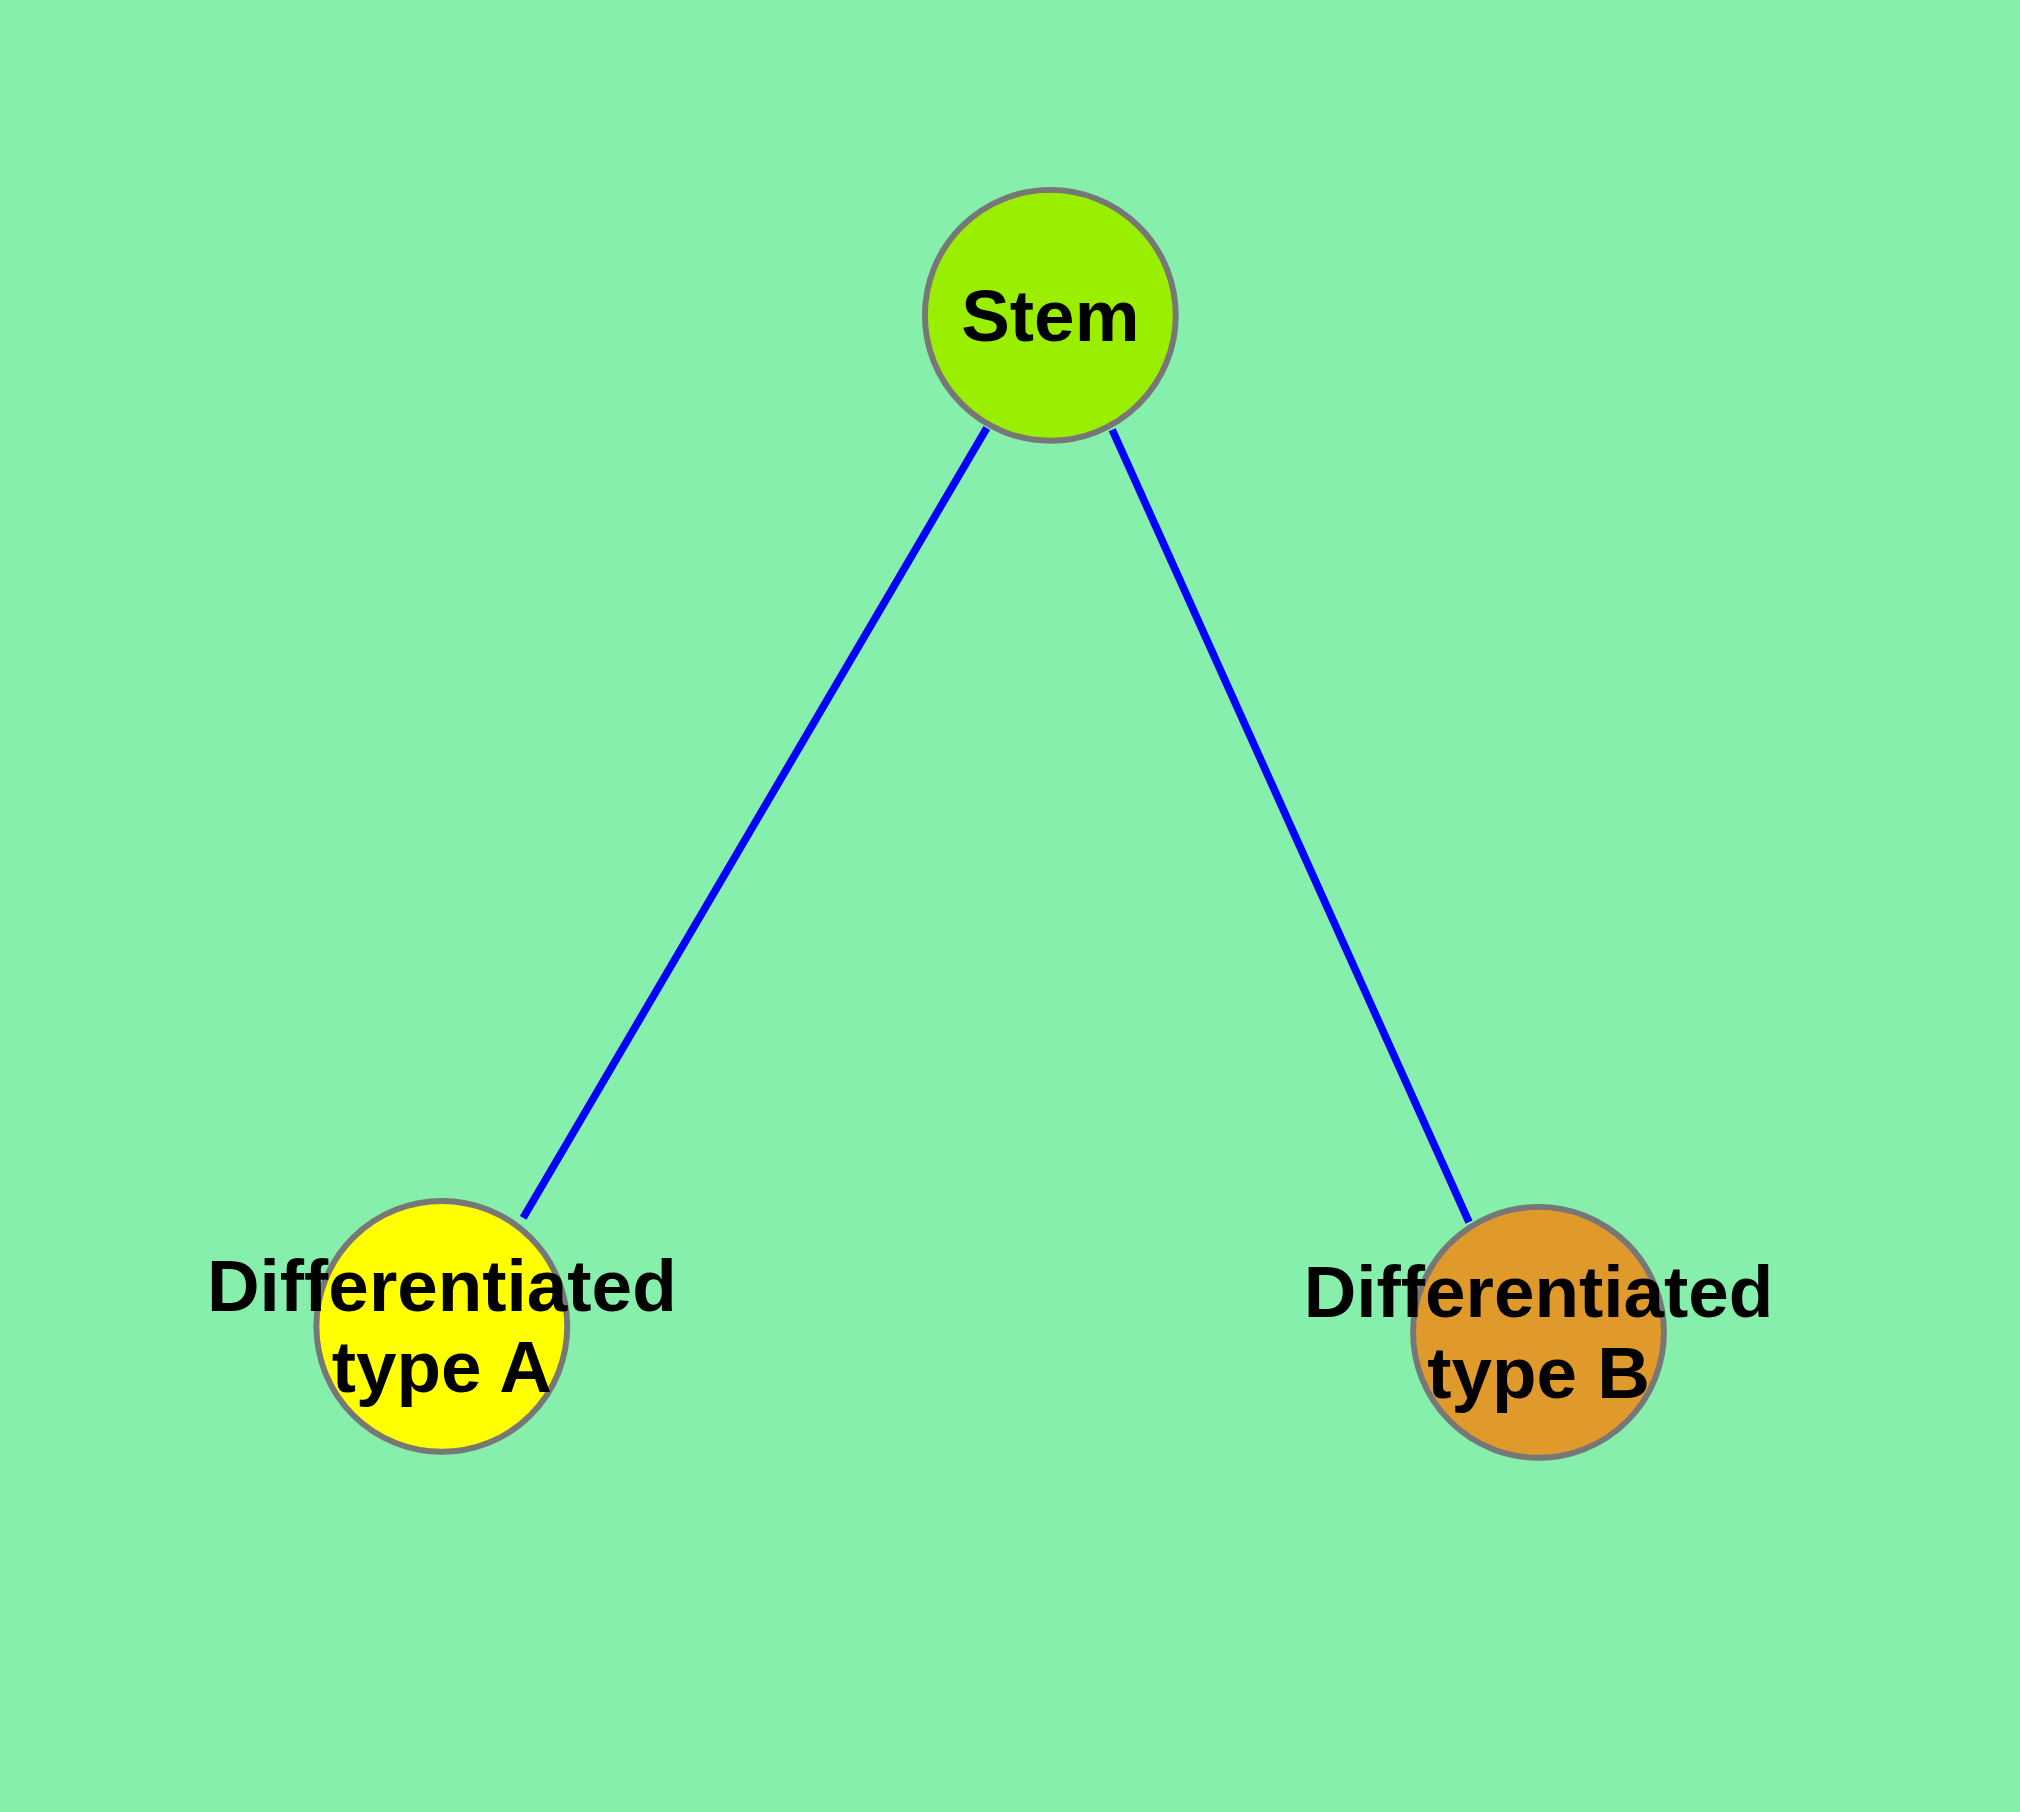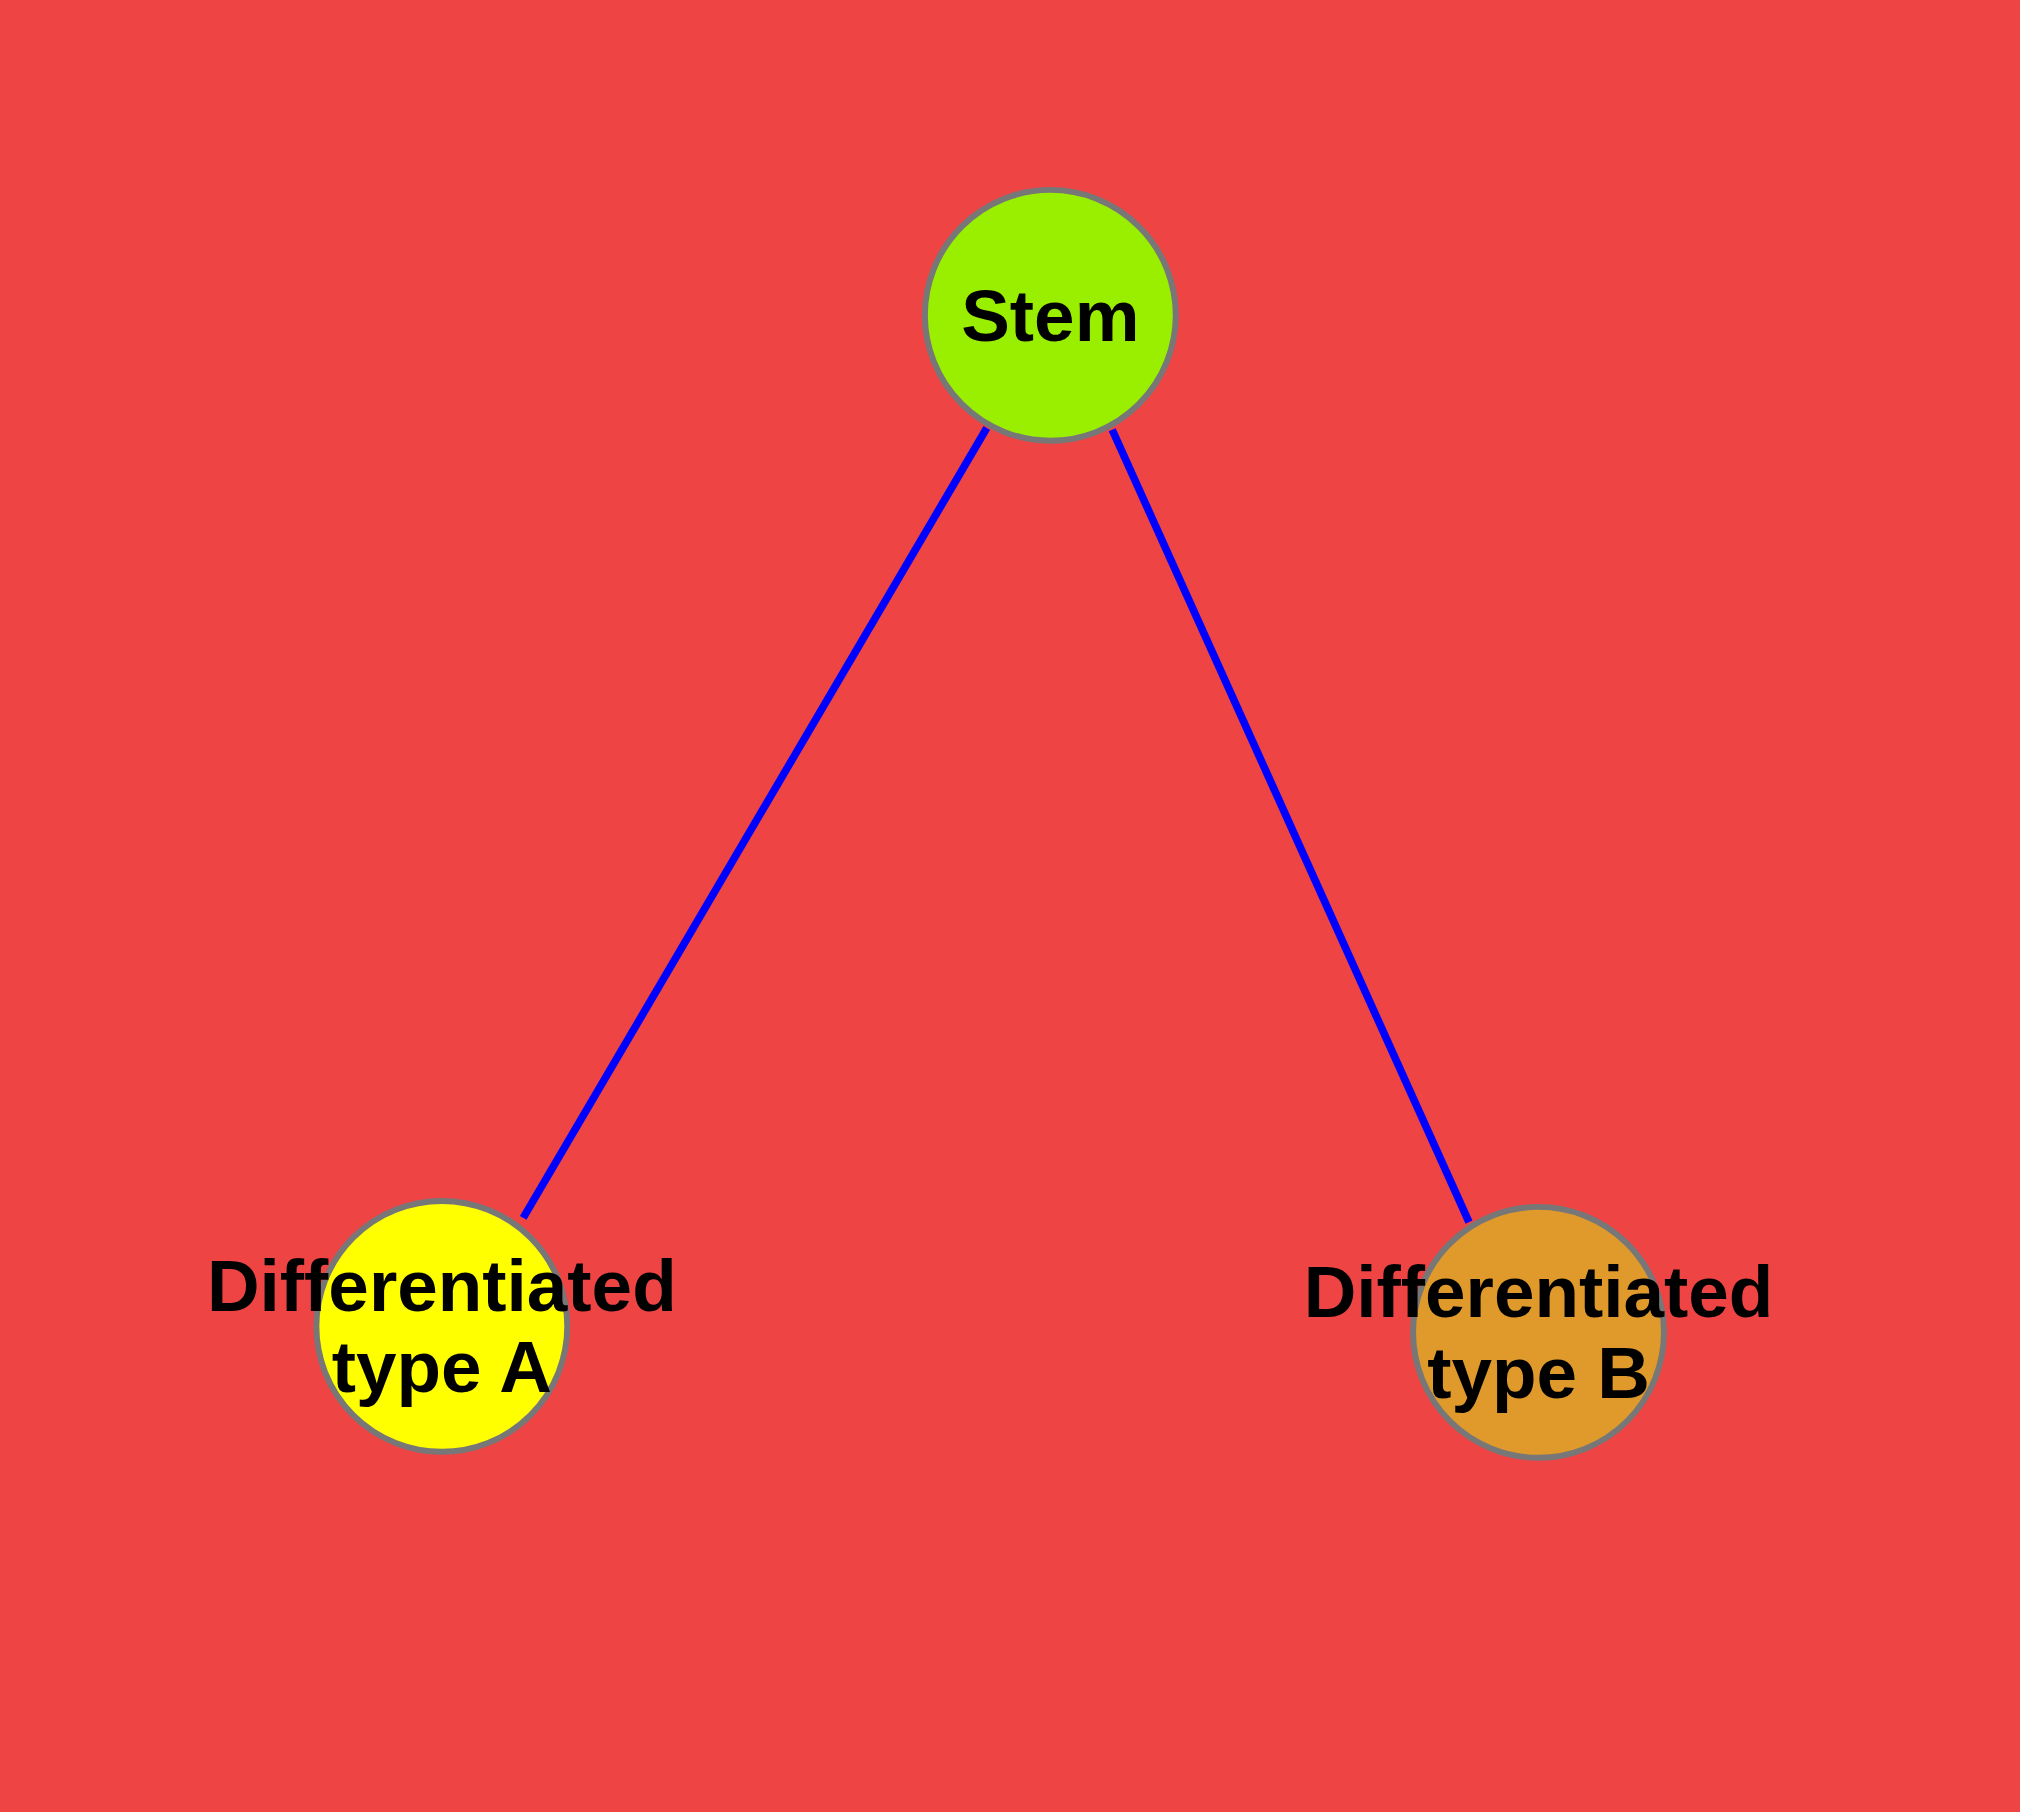--- a/index.html
+++ b/index.html
@@ -42,21 +42,21 @@
     font-family: "Liberation Sans", sans-serif;
     font-weight: bold;
     font-size: 86px;
     fill: #000000;
     text-anchor: middle;
   }
 </style>
 </head>
 <body style="background: rgb(204, 204, 250);">
 
-<div id="canvas-root" style="background: #ef4444;">
+<div id="canvas-root" style="background: #86efac;">
   <svg id="graph-svg" viewBox="0 0 2384 2138">
 
     <g>
       <line class="edge-line" x1="1164" y1="505" x2="617" y2="1437" stroke="#0000ff"></line>
       <line class="edge-line" x1="1312" y1="507" x2="1733" y2="1442" stroke="#0000ff"></line>
     </g>
 
     <g>
       <g>
         <circle class="node-circle" cx="1239" cy="372" r="148" fill="#9aee00" stroke="#777777"></circle>

